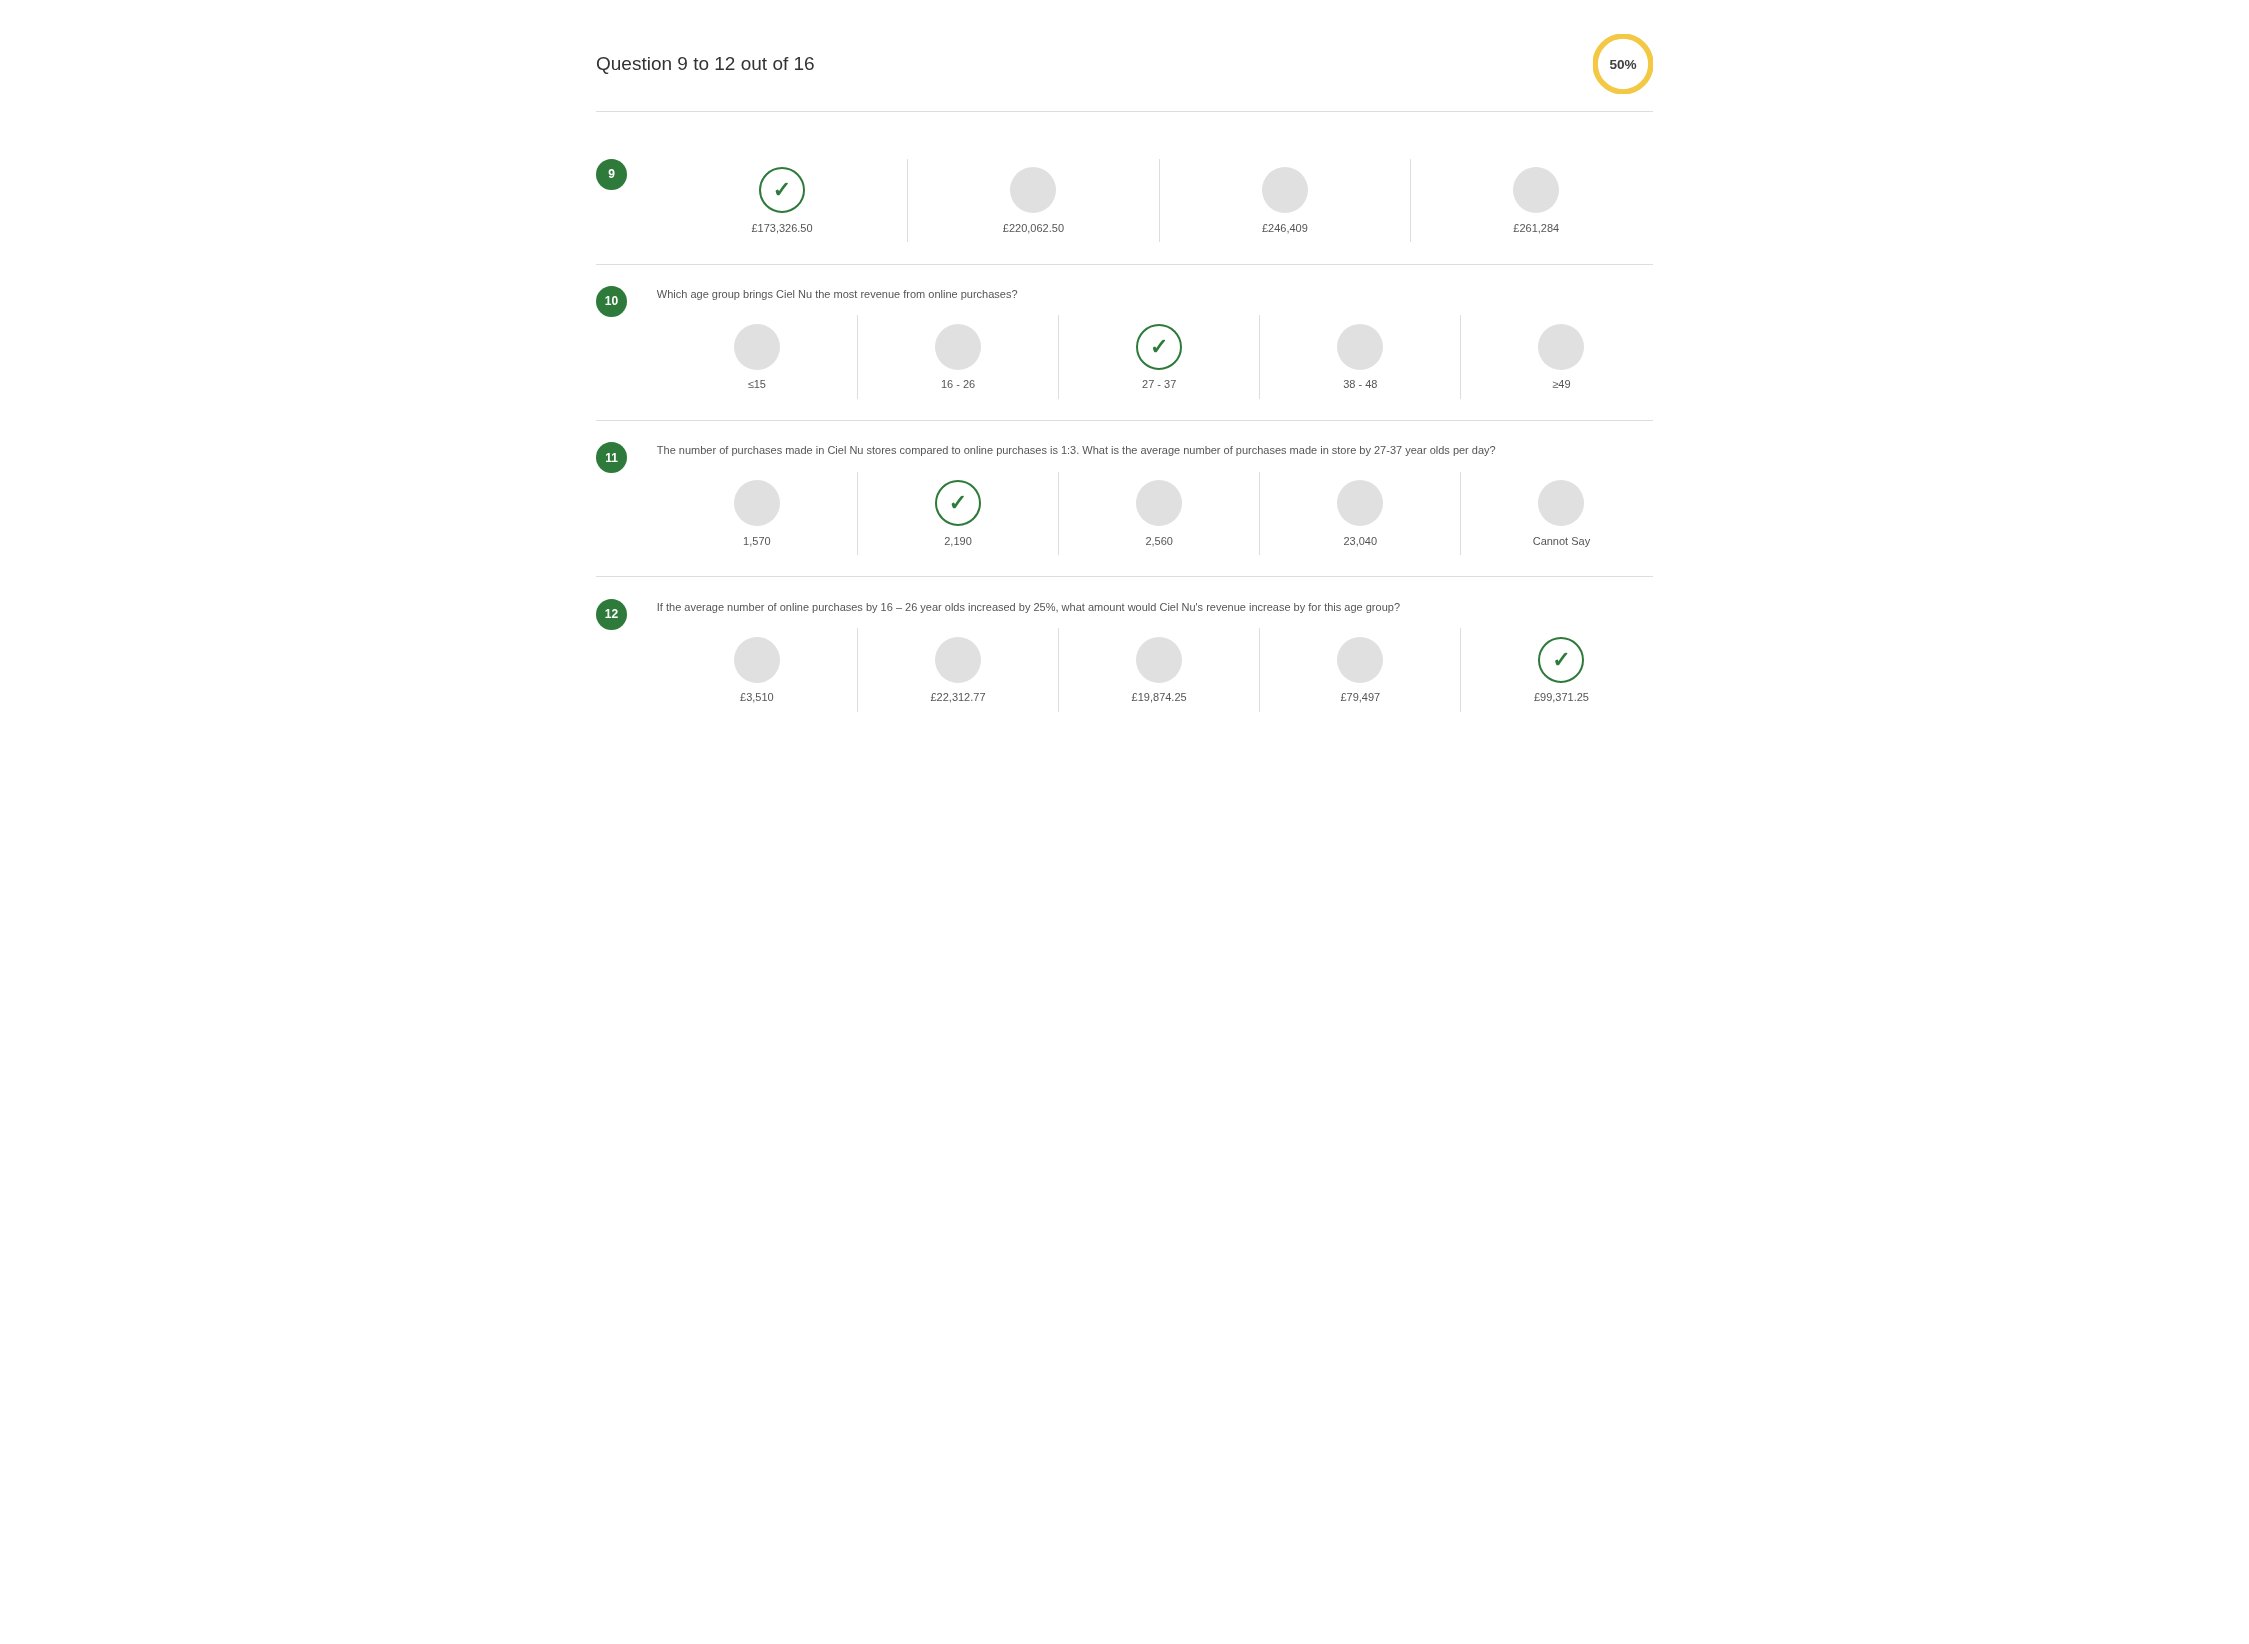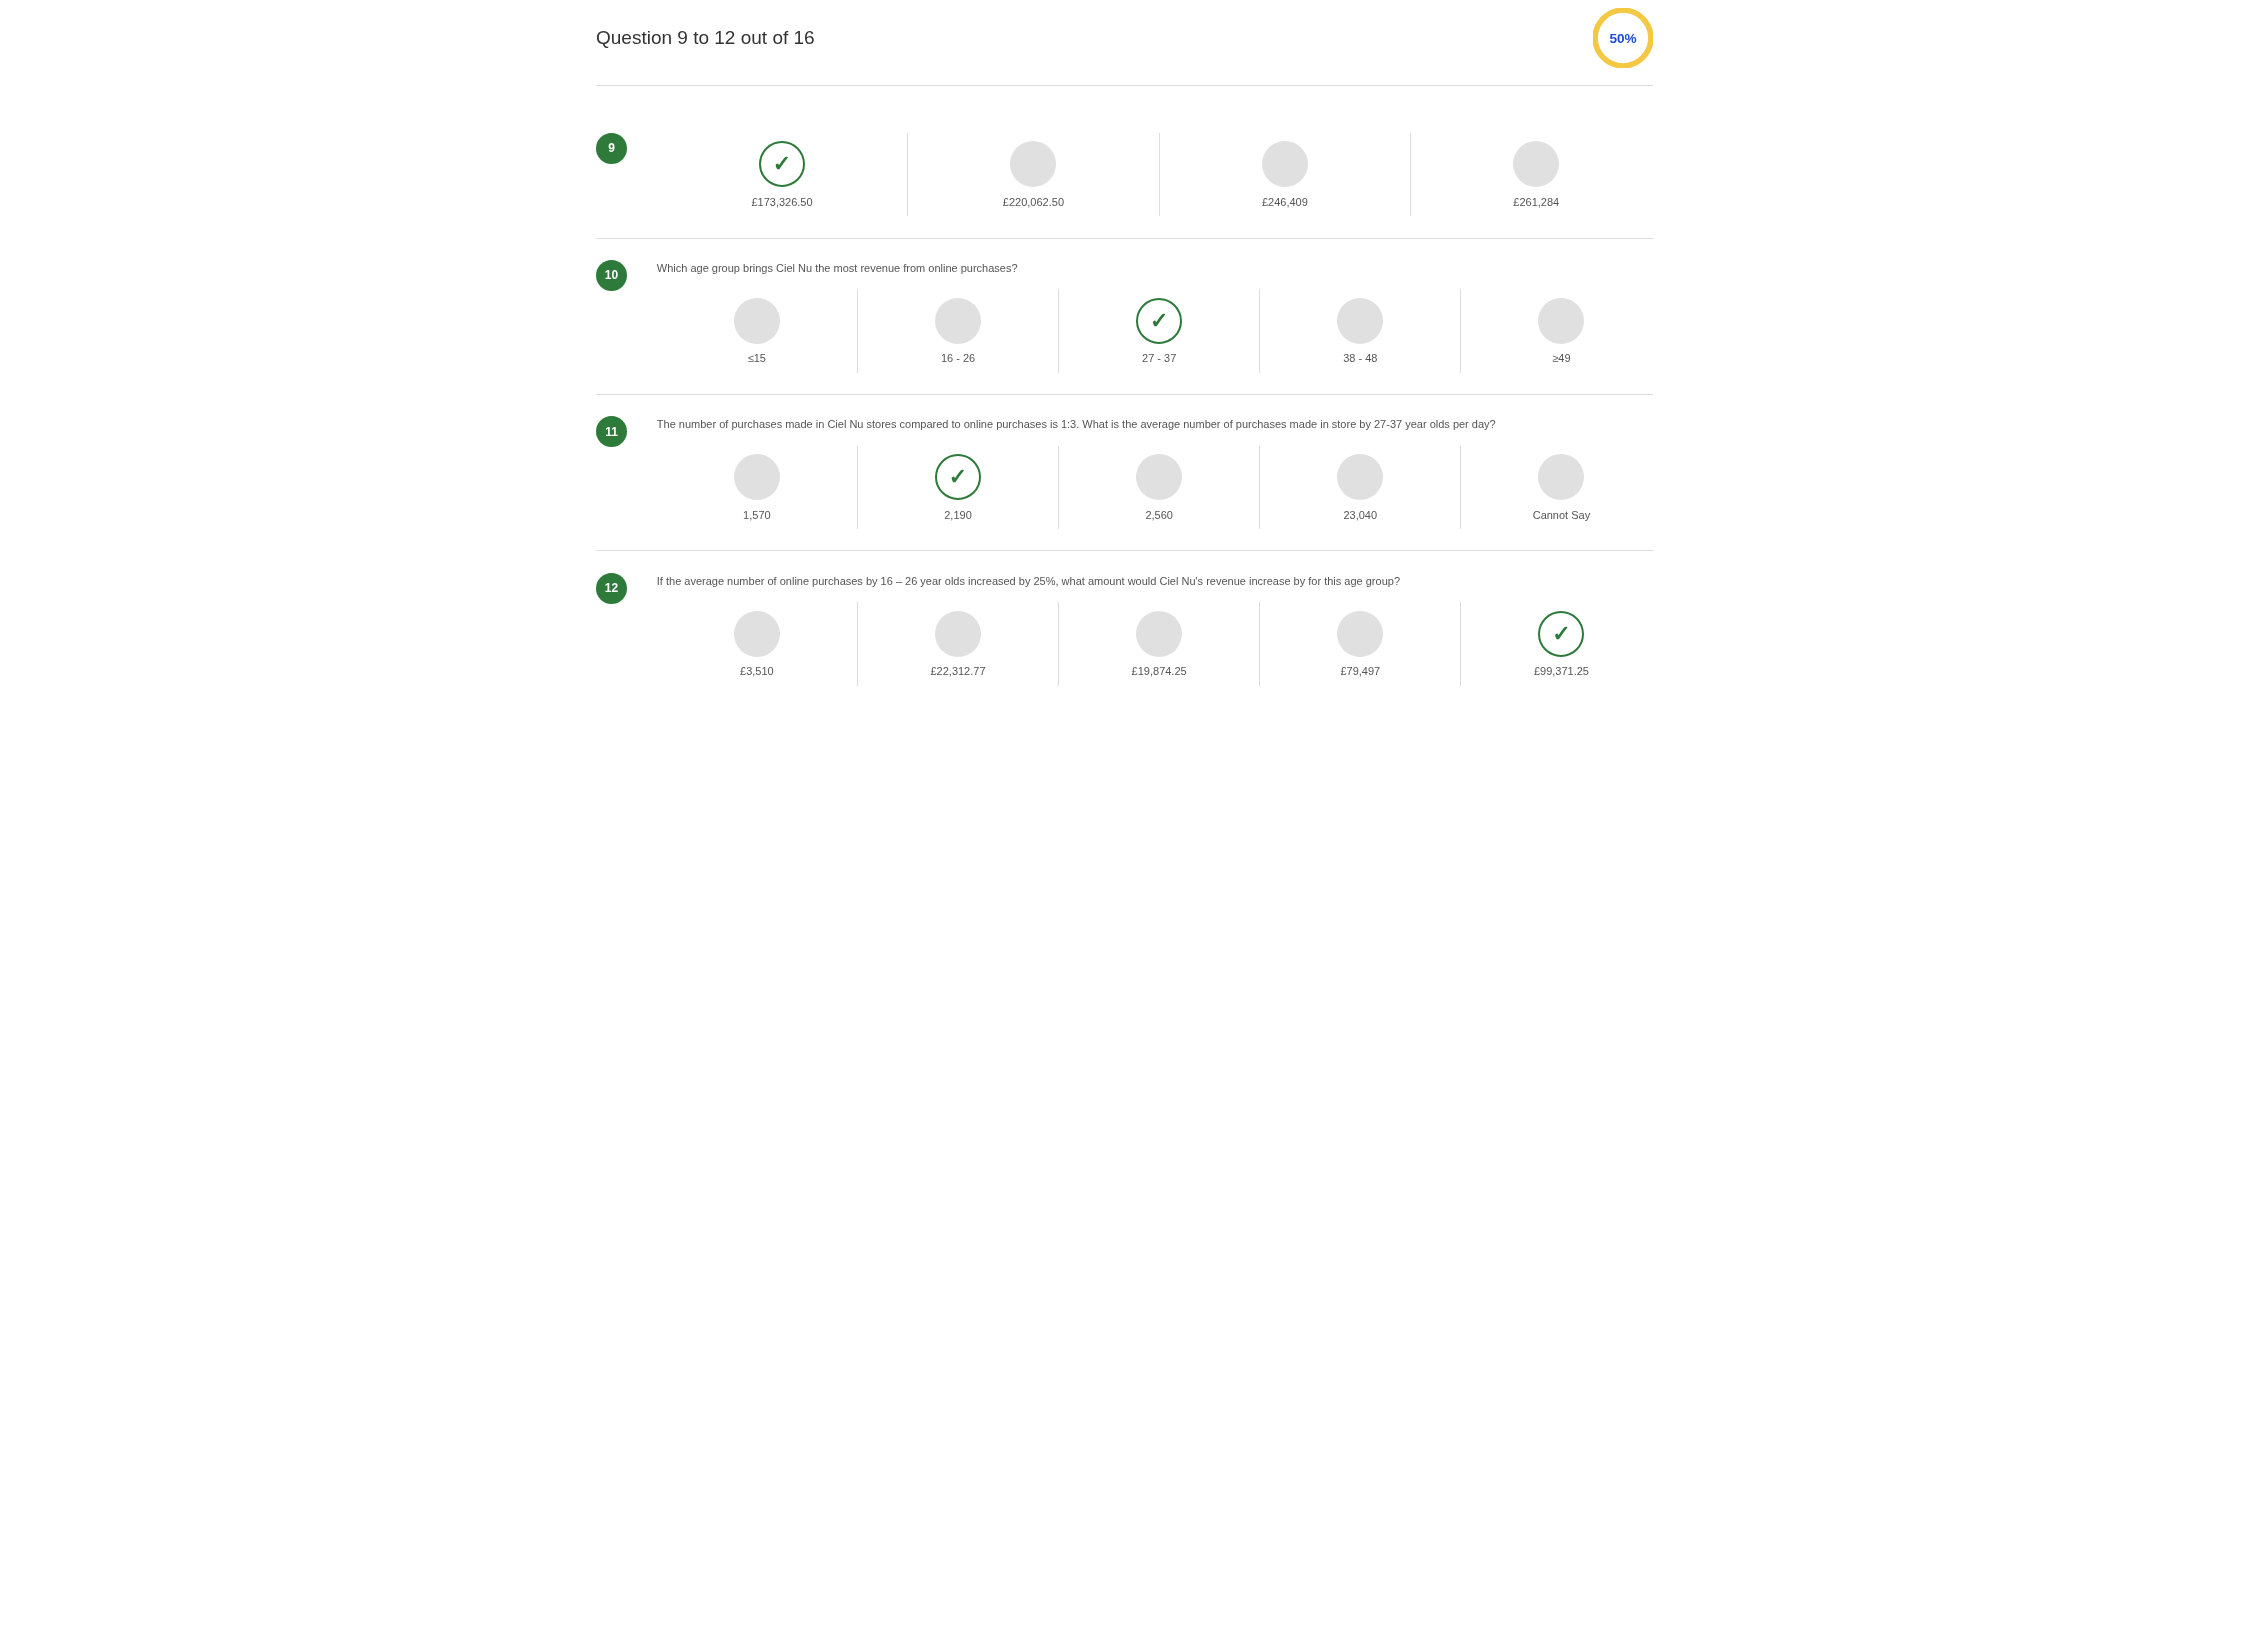--- a/index.html
+++ b/index.html
@@ -5,21 +5,21 @@
     * { box-sizing: border-box; margin: 0; padding: 0; }
     body {
       font-family: 'Helvetica Neue', Arial, sans-serif;
       background: #fff;
       color: #333;
       font-size: 12px;
     }
     .page {
       max-width: 1125px;
       margin: 0 auto;
-      padding: 8px 34px;
+      padding: 34px 34px;
     }
     .header {
       display: flex;
       justify-content: space-between;
       align-items: center;
       margin-bottom: 17px;
     }
     .page-title {
       font-size: 19px;
       font-weight: 400;
@@ -47,21 +47,21 @@
       stroke-dasharray: 163.36 326.73;
       stroke-linecap: round;
     }
     .progress-label {
       position: absolute;
       top: 50%;
       left: 50%;
       transform: translate(-50%, -50%);
       font-size: 13.6px;
       font-weight: 600;
-      color: #1d4ed8;
+      color: #404040;
     }
     .divider {
       border: none;
       border-top: 0.9px solid #ddd;
       margin: 8.5px 0 25.6px 0;
     }
     .questions-container {
       display: flex;
       flex-direction: column;
       gap: 0;

